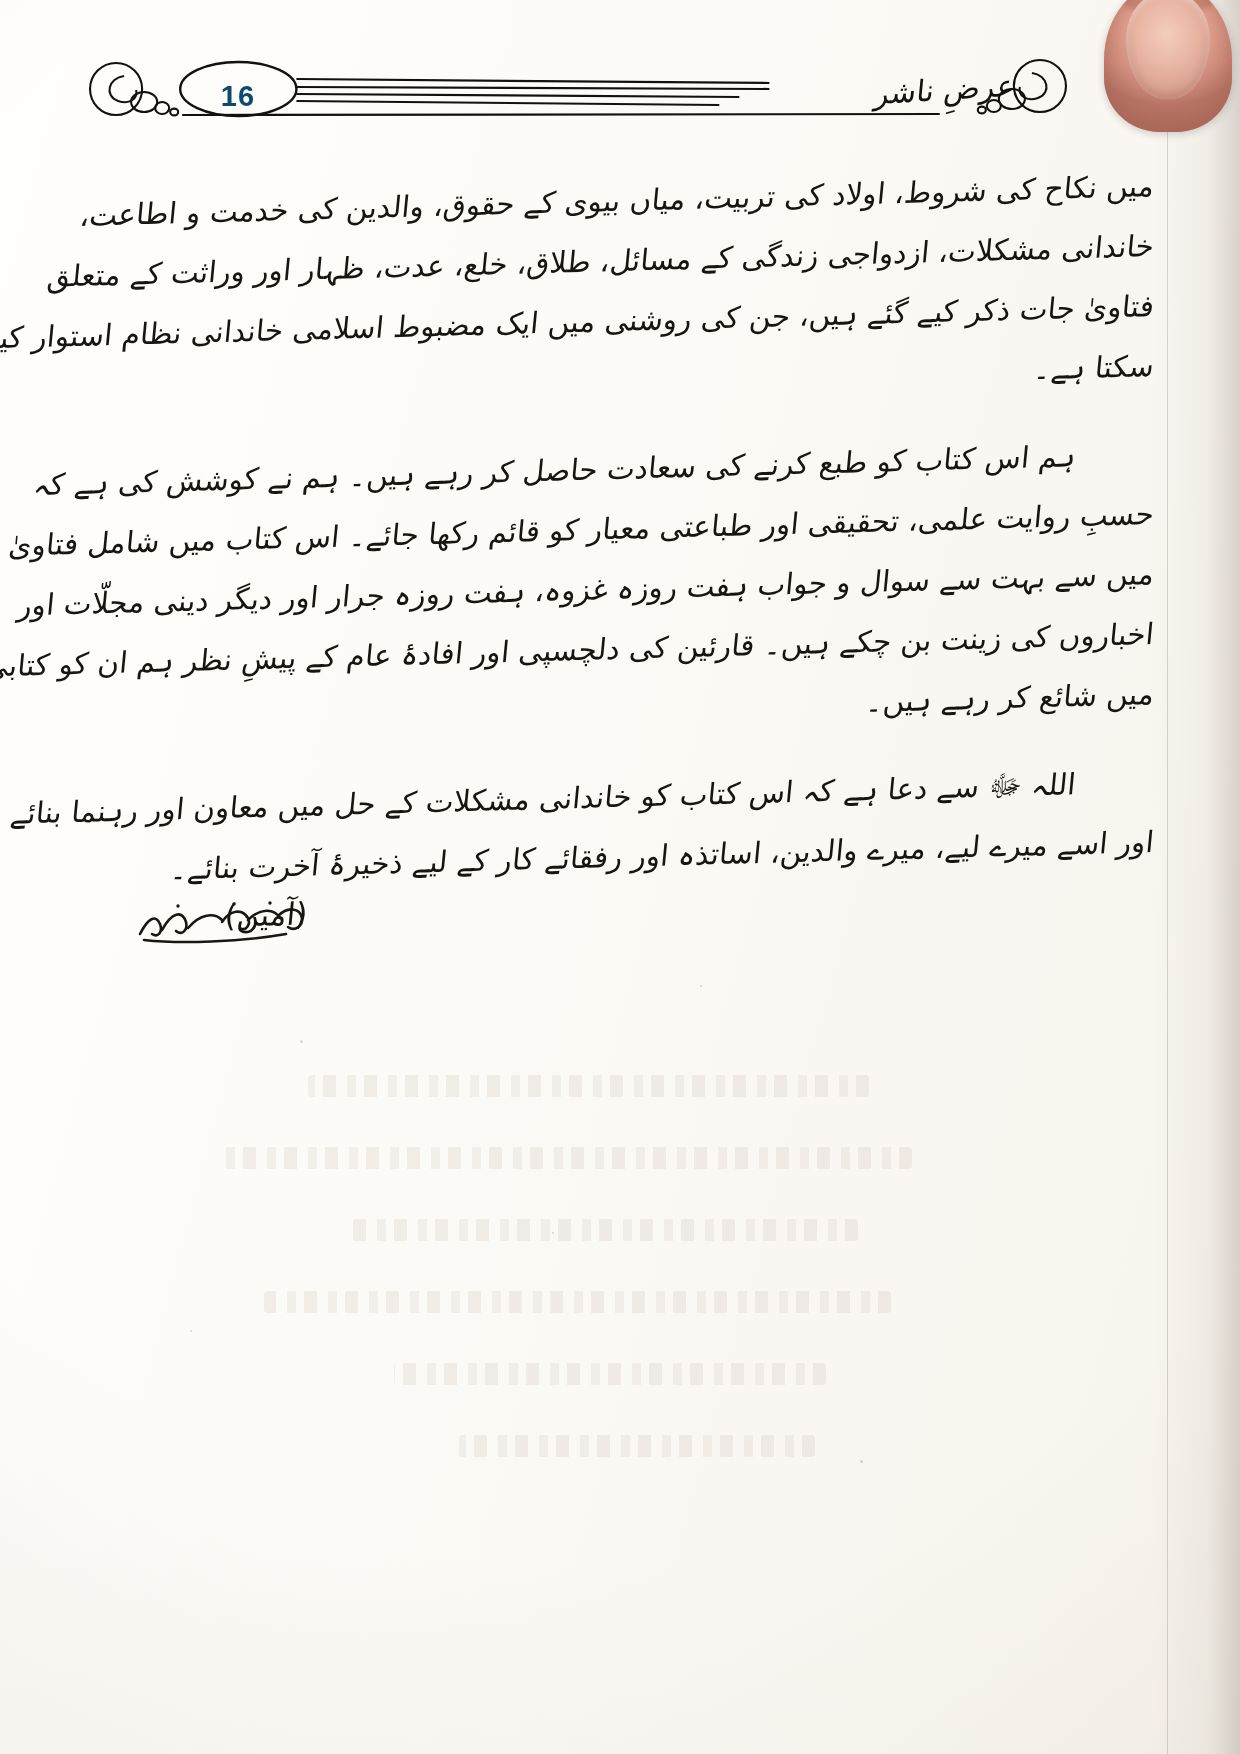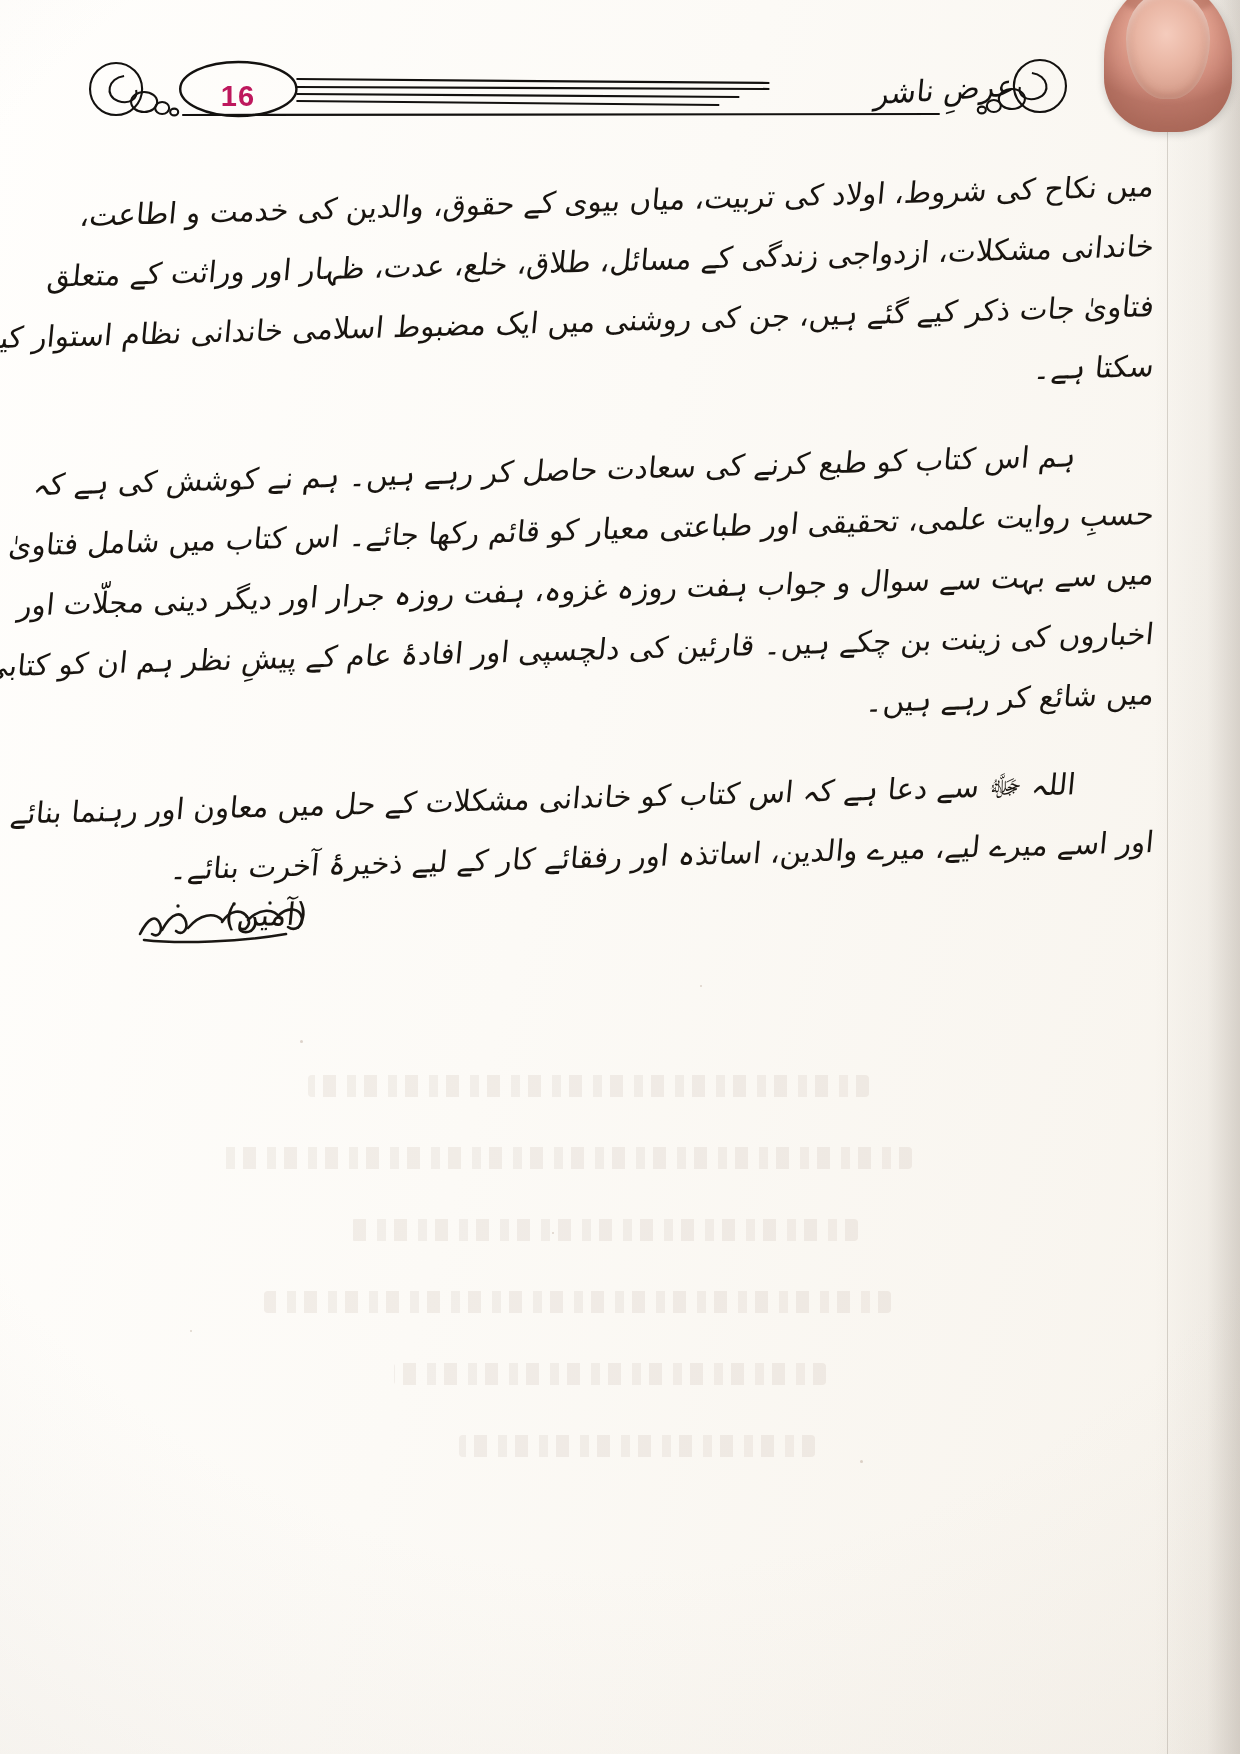--- a/index.html
+++ b/index.html
@@ -123,21 +123,21 @@
   .header-svg { display: block; width: 100%; height: 100%; }
   .page-number {
     position: absolute;
     left: 110px;
     top: 24px;
     width: 100px;
     text-align: center;
     font-family: "Liberation Sans", sans-serif;
     font-size: 29px;
     font-weight: 700;
-    color: #be185d;
+    color: #0c4a6e;
     letter-spacing: 1px;
   }
   .header-title {
     position: absolute;
     right: 66px;
     top: 16px;
     font-family: "DejaVu Sans", sans-serif;
     font-size: 30px;
     color: #141210;
     direction: rtl;

